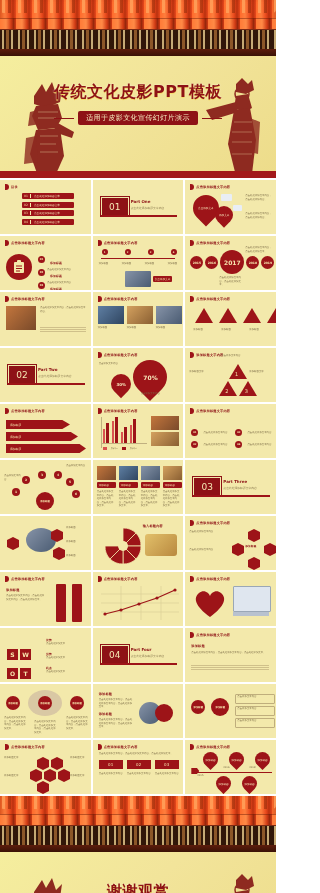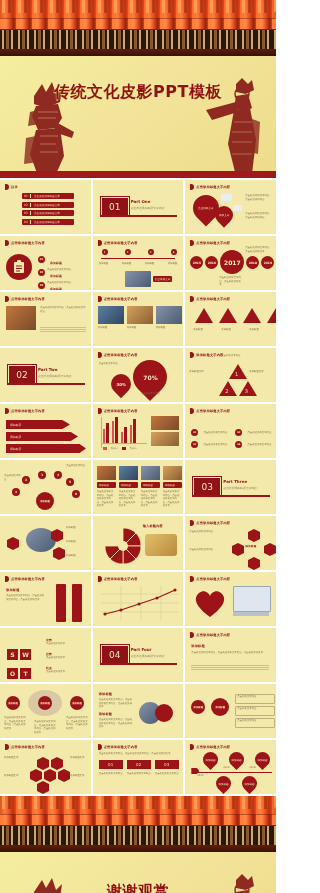--- a/index.html
+++ b/index.html
@@ -147,20 +147,25 @@
           <path d="M32 32 L48 30 L54 62 L50 96 L34 98 L26 66 Z"></path>
           <path d="M48 40 L58 44 L56 76 L48 74 Z" opacity=".8"></path>
           <rect x="32" y="96" width="22" height="4"></rect>
         </g>
         <g stroke="#f0e3a8" stroke-width=".7" opacity=".5" fill="none">
           <path d="M32 44 h18 M30 54 h20 M30 64 h20 M30 76 h20"></path>
         </g>
       </svg>
       <div class="hero-center">
         <div class="hero-title">传统文化皮影PPT模板</div>
+        <div class="hero-sub-wrap">
+          <span class="rule"></span>
+          <span class="hero-sub">适用于皮影文化宣传幻灯片演示</span>
+          <span class="rule"></span>
+        </div>
       </div>
       <div class="hero-bottom"></div>
     </div>
   </div>
 
   <div class="grid">
 
     <div class="slide">
       <div class="s-head">
           <span class="s-mark"></span>

